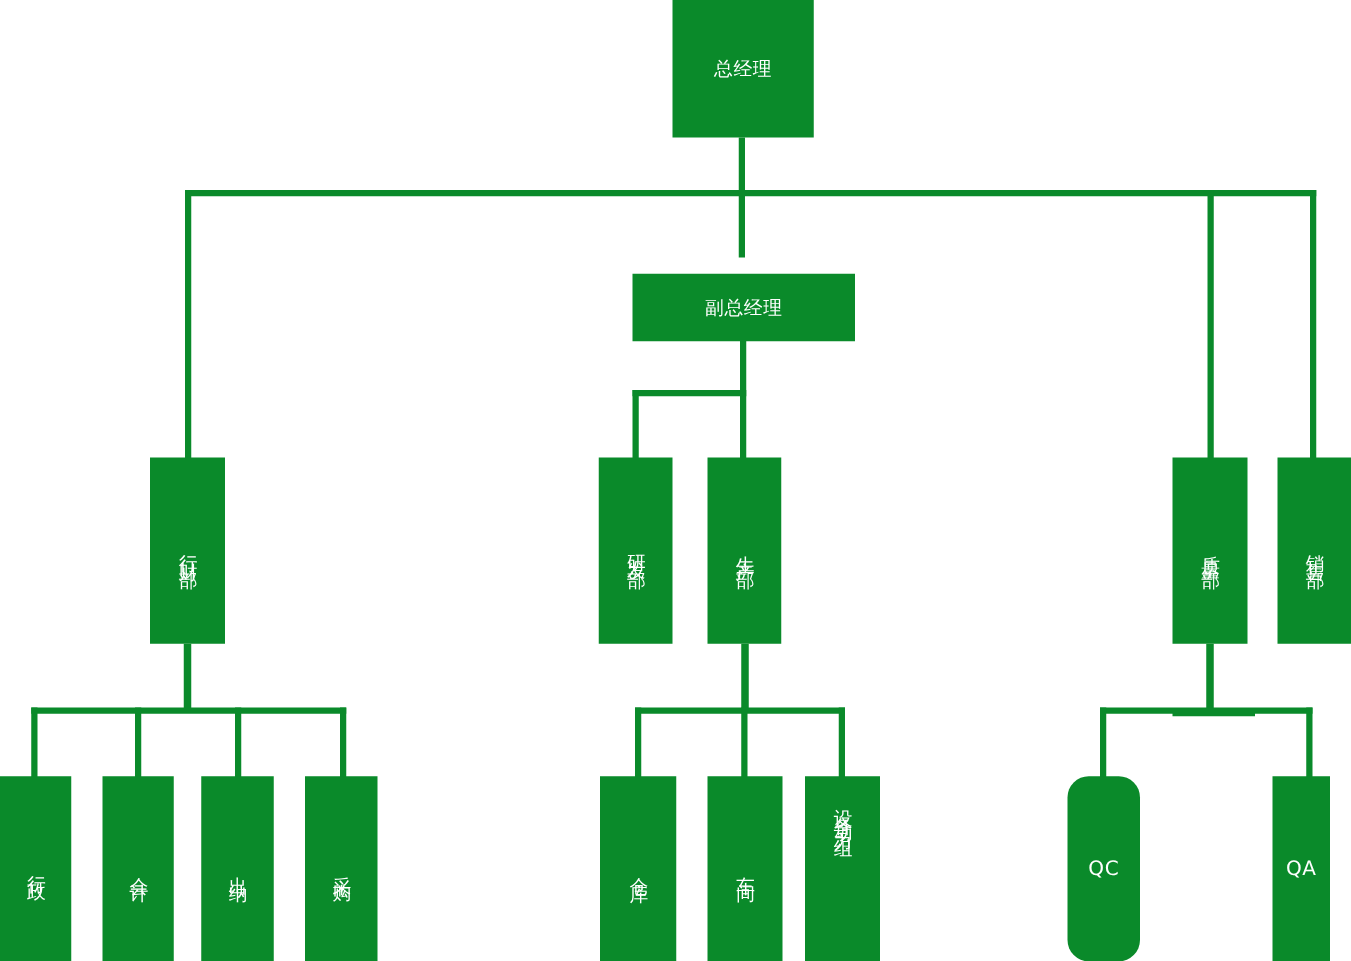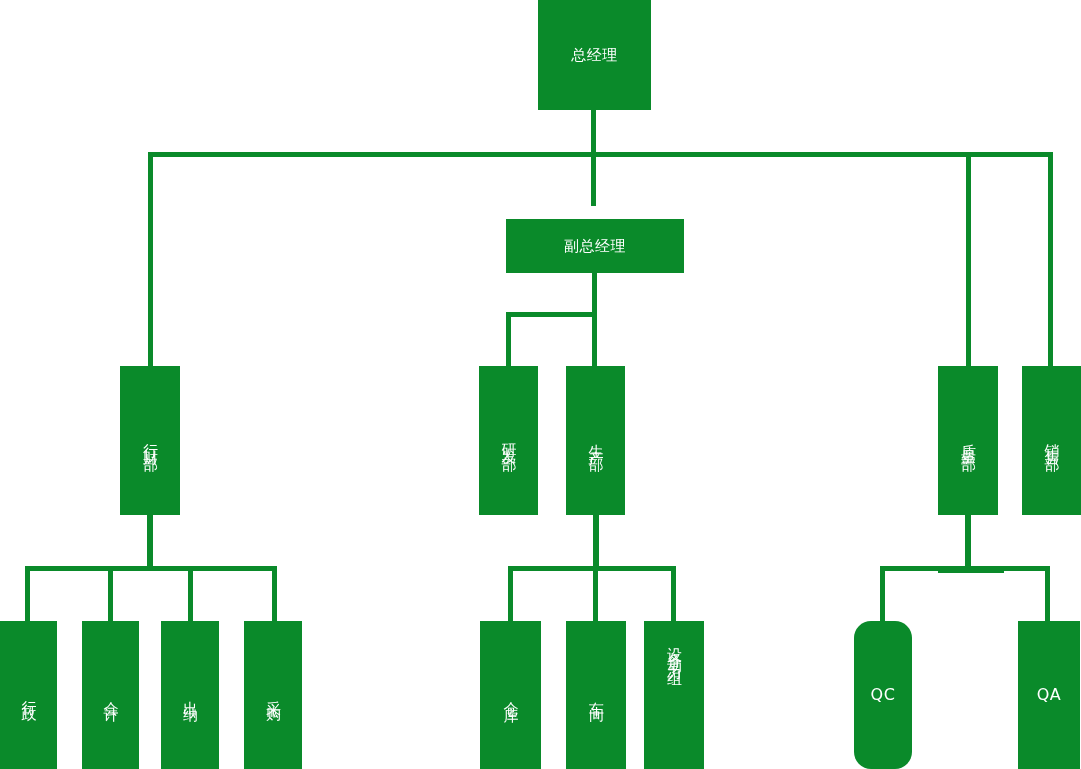--- a/index.html
+++ b/index.html
@@ -152,17 +152,17 @@
   </div>
 
   <div class="node vertical top-aligned" style="left:644px; top:621px; width:60px; height:148px;">
     <span class="label">设备动力组</span>
   </div>
 
   <div class="node latin" style="left:854px; top:621px; width:58px; height:148px;border-radius:17px;">
     <span class="label">QC</span>
   </div>
 
-  <div class="node latin" style="left:1018px; top:621px; width:62px; height:148px;">
+  <div class="node latin" style="left:1018px; top:621px; width:46px; height:148px;">
     <span class="label">QA</span>
   </div>
 
 </div>
 
 </body></html>

